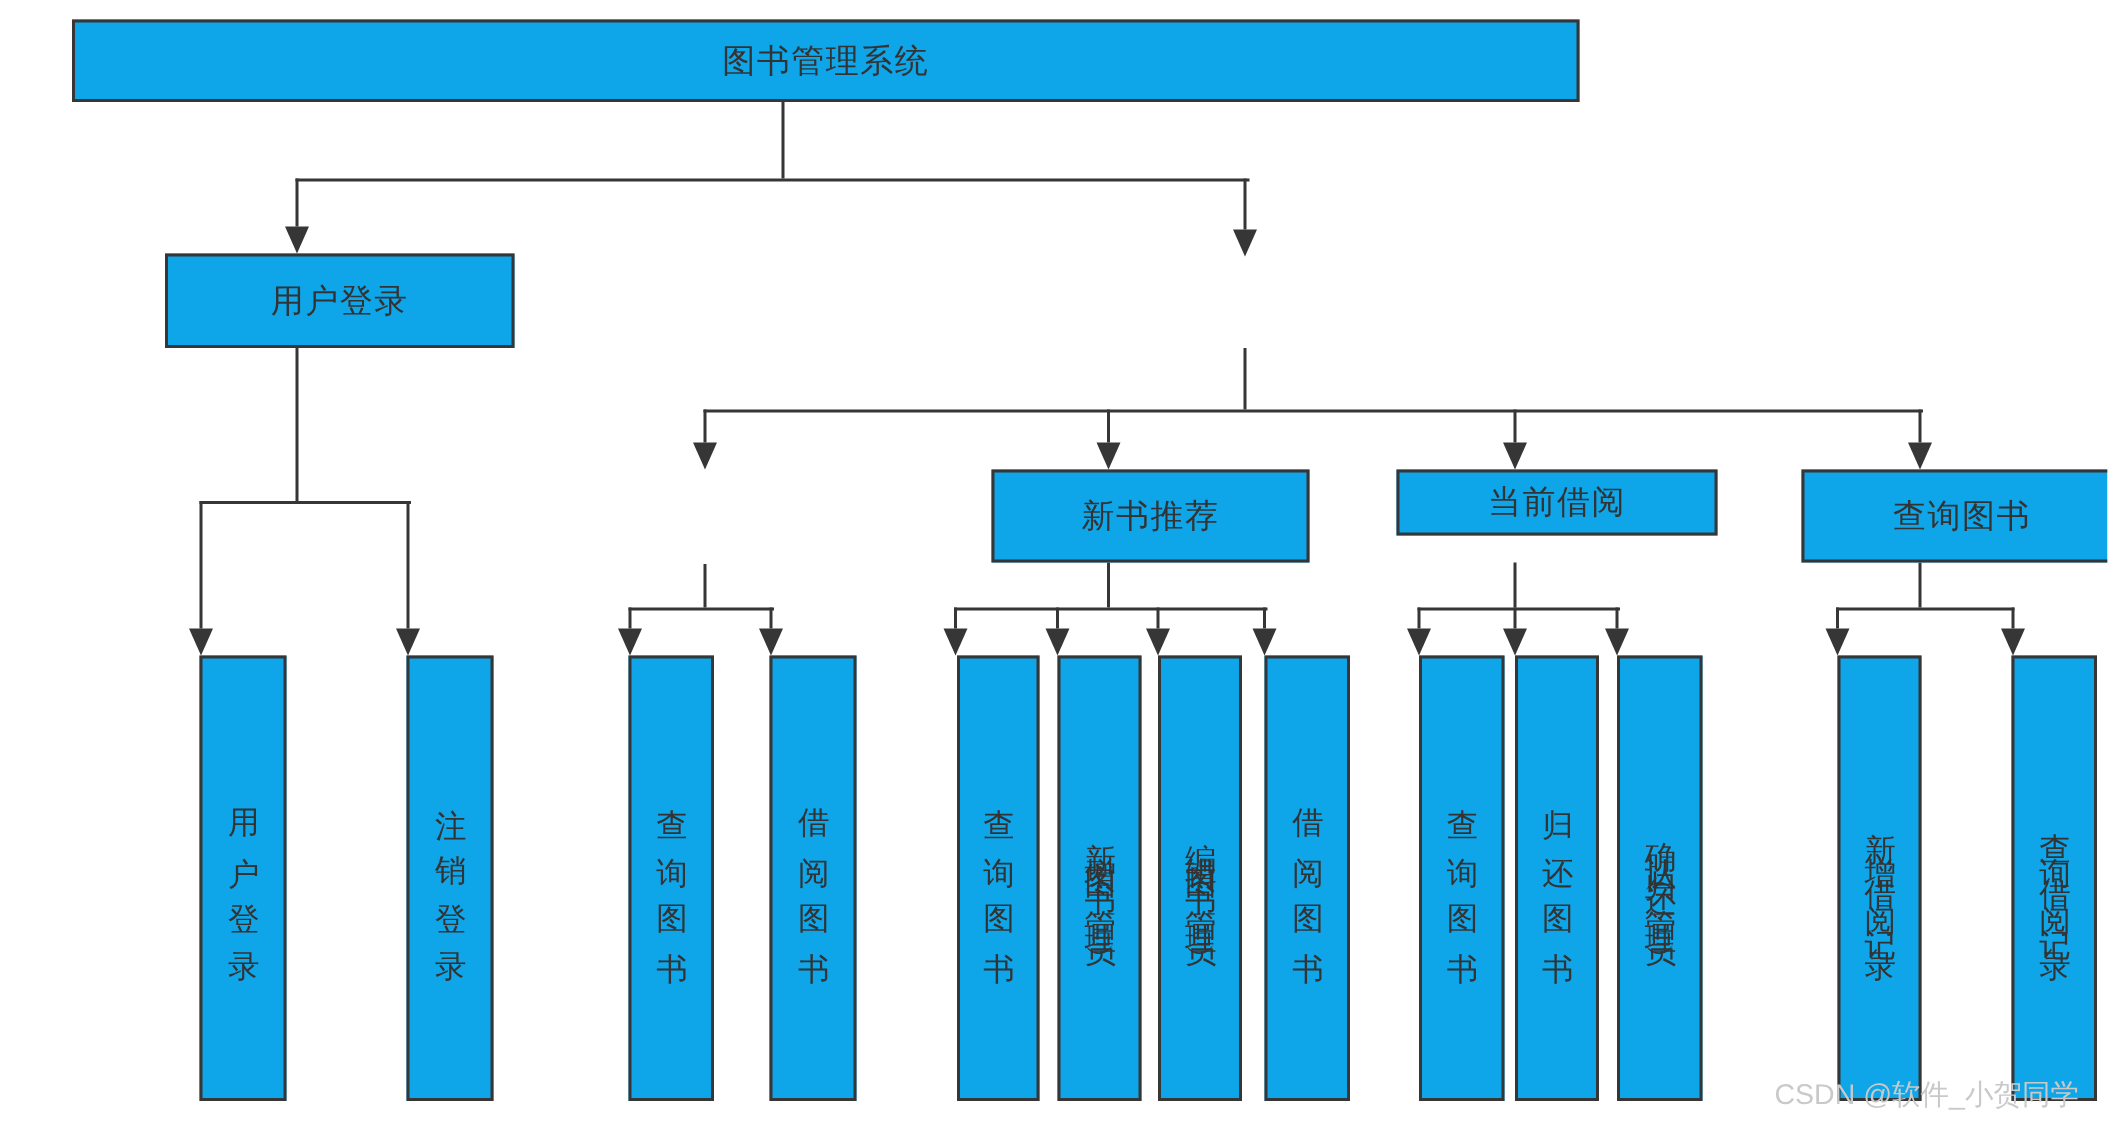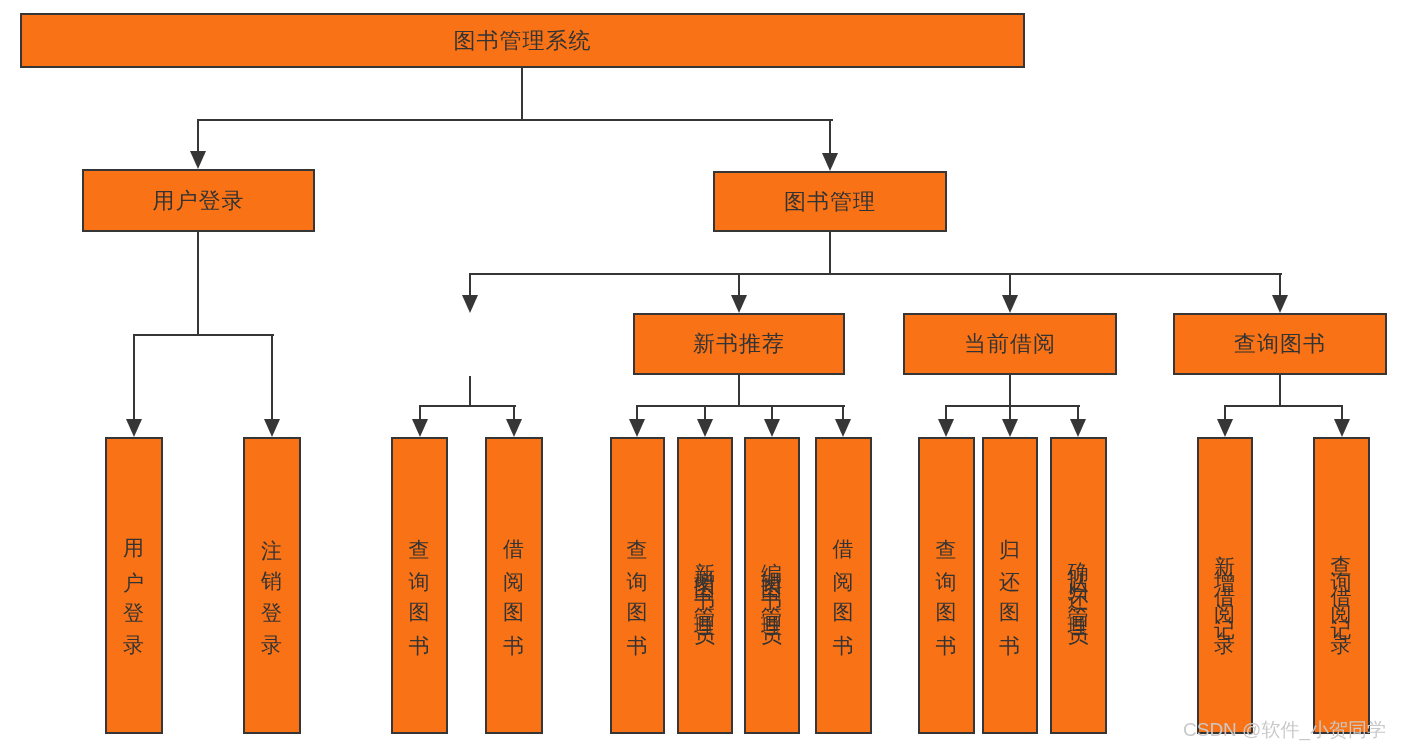--- a/index.html
+++ b/index.html
@@ -1,22 +1,22 @@
 <!DOCTYPE html>
 <html><head>
 <meta charset="utf-8">
 <style>
   html,body{margin:0;padding:0;background:#fff;}
   .canvas{
     position:relative;width:1405px;height:747px;background:#ffffff;
     font-family:"Liberation Sans","DejaVu Sans",sans-serif;overflow:hidden;
   }
   .box{
-    position:absolute;box-sizing:border-box;border:2px solid #363636;background:#f97316;
-    display:flex;align-items:center;justify-content:center;color:#333333;z-index:2;
+    position:absolute;box-sizing:border-box;border:2px solid #363636;background:#0ea5e9;
+    display:flex;align-items:center;justify-content:center;color:#333333;z-index:2;margin-left:28px;
   }
   .box.h span{font-size:22px;letter-spacing:1px;}
   .box.v span{
     writing-mode:vertical-rl;text-orientation:mixed;
     font-size:21px;line-height:1;
   }
   .ls4 span{letter-spacing:32px;}
   .ls6 span{letter-spacing:16px;}
   .ls9 span{letter-spacing:9px;}
   .line{position:absolute;background:#363636;z-index:1;}
@@ -35,28 +35,25 @@
 
 <div class="canvas">
 
   <div class="box h" style="left:20px;top:13px;width:1005px;height:55px">
     <span>图书管理系统</span>
   </div>
 
   <div class="box h" style="left:82px;top:169px;width:233px;height:63px">
     <span>用户登录</span>
   </div>
-  <div class="box h" style="left:713px;top:171px;width:234px;height:61px">
-    <span>图书管理</span>
-  </div>
 
   <div class="box h" style="left:633px;top:313px;width:212px;height:62px">
     <span>新书推荐</span>
   </div>
-  <div class="box h" style="left:903px;top:313px;width:214px;height:62px">
+  <div class="box h" style="left:903px;top:313px;width:214px;height:44px">
     <span>当前借阅</span>
   </div>
   <div class="box h" style="left:1173px;top:313px;width:214px;height:62px">
     <span>查询图书</span>
   </div>
 
   <div class="box v ls4" style="left:105px;top:437px;width:58px;height:297px">
     <span>用户登录</span>
   </div>
   <div class="box v ls4" style="left:243px;top:437px;width:58px;height:297px">

